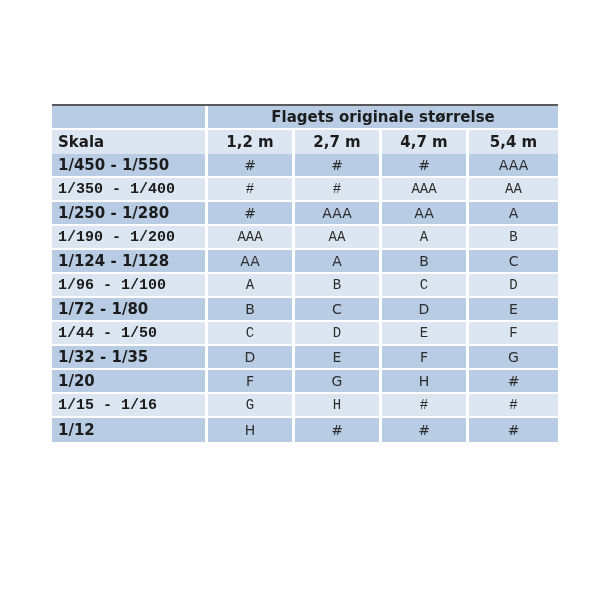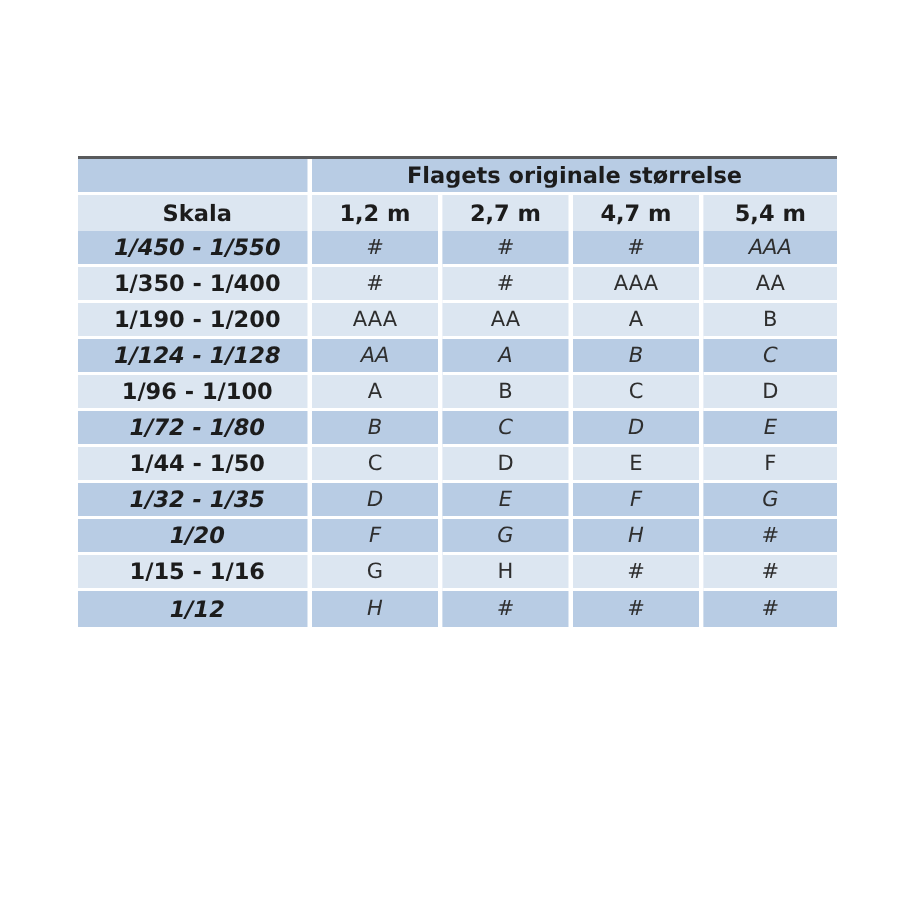--- a/index.html
+++ b/index.html
@@ -44,24 +44,24 @@
     height: 24px;
     vertical-align: middle;
     text-align: center;
     font-size: 14px;
     color: var(--cell-text);
     white-space: nowrap;
     overflow: hidden;
   }
   .scale-table td:last-child { border-right: none; }
   .scale-table tr:last-child td { border-bottom: none; }
-  .scale-table tr.dark td  { background: var(--row-dark); font-style: italic; }
-  .scale-table tr.light td { background: var(--row-light); }
+  .scale-table tr.dark td  { background: var(--row-dark); }
+  .scale-table tr.light td { background: var(--row-light); font-family: Liberation Mono, monospace; }
   .scale-table td.skala {
-    text-align: center;
+    text-align: left;
     padding-left: 6px;
     font-weight: bold;
     font-size: 15px;
     color: var(--header-text);
   }
   .scale-table tr.band-row td {
     background: var(--row-dark);
     font-weight: bold;
     font-size: 15px;
     color: var(--header-text);
@@ -105,20 +105,27 @@
           <td>#</td>
           <td>#</td>
           <td>AAA</td>
         </tr>
         <tr class="light">
           <td class="skala">1/350 - 1/400</td>
           <td>#</td>
           <td>#</td>
           <td>AAA</td>
           <td>AA</td>
+        </tr>
+        <tr class="dark">
+          <td class="skala">1/250 - 1/280</td>
+          <td>#</td>
+          <td>AAA</td>
+          <td>AA</td>
+          <td>A</td>
         </tr>
         <tr class="light">
           <td class="skala">1/190 - 1/200</td>
           <td>AAA</td>
           <td>AA</td>
           <td>A</td>
           <td>B</td>
         </tr>
         <tr class="dark">
           <td class="skala">1/124 - 1/128</td>

